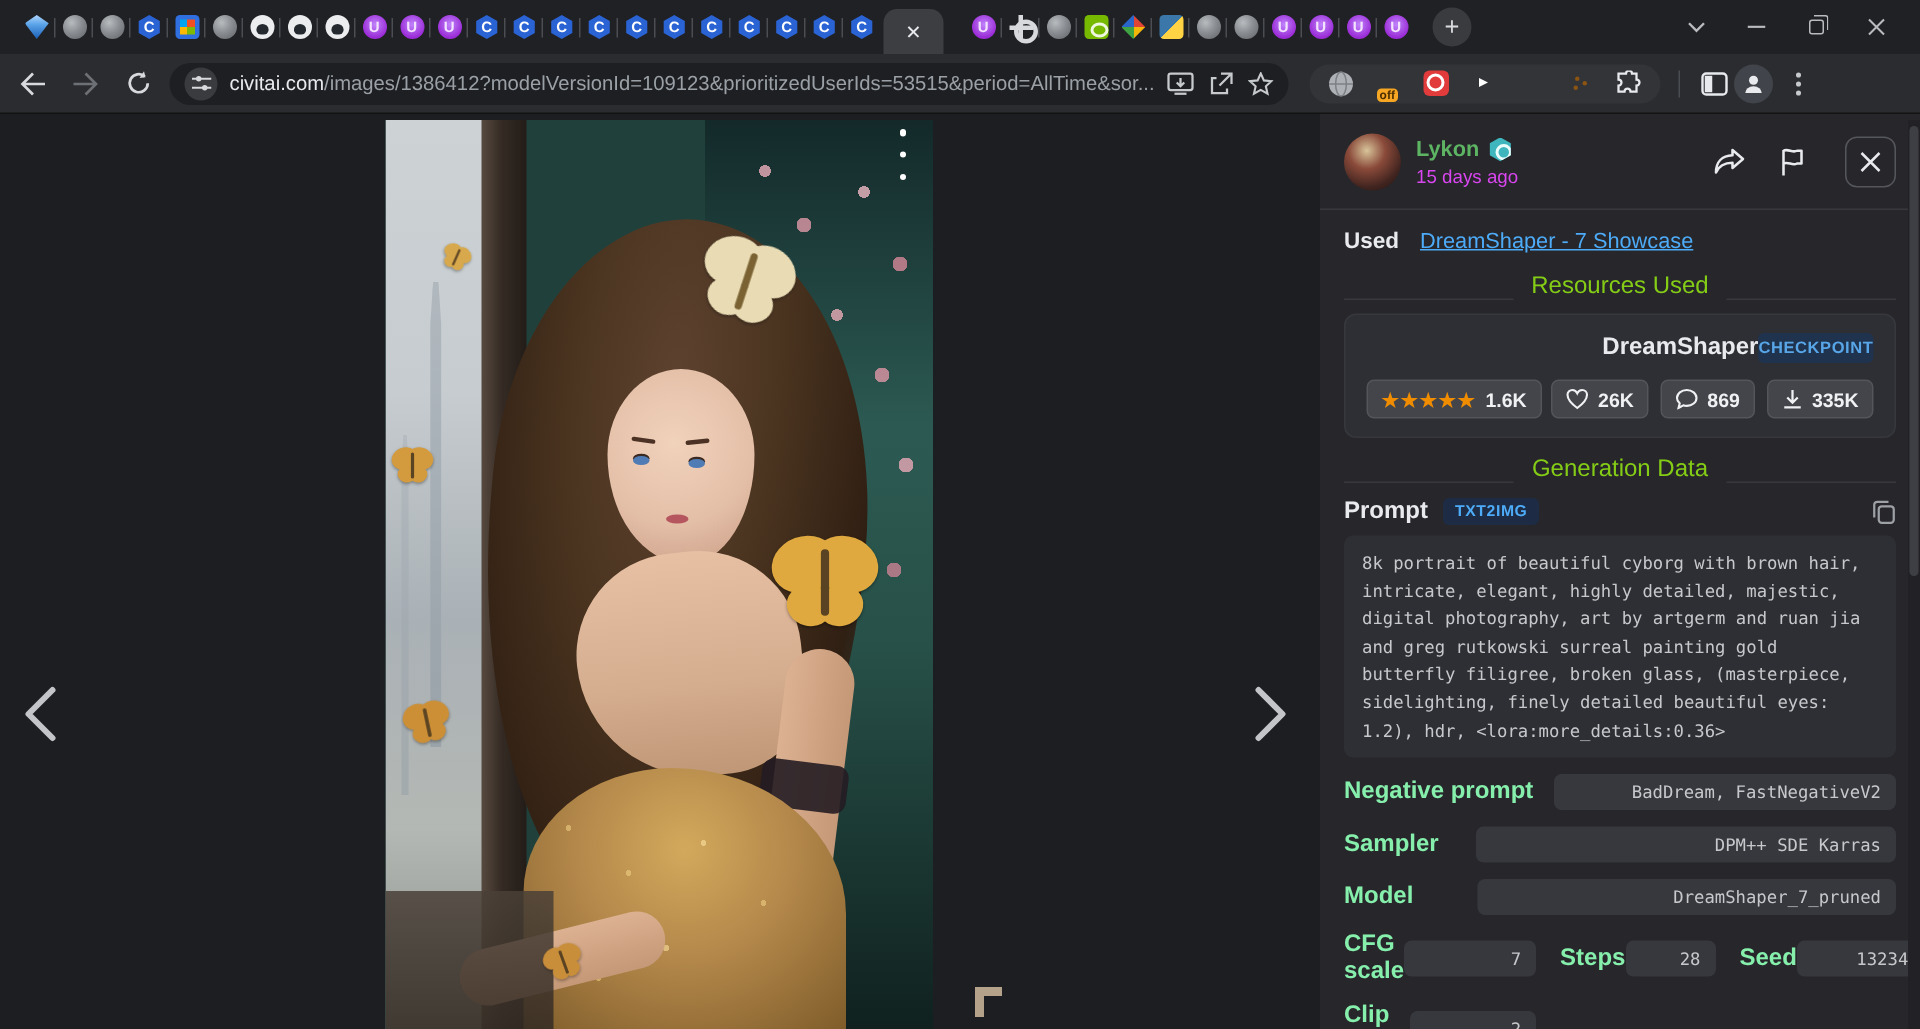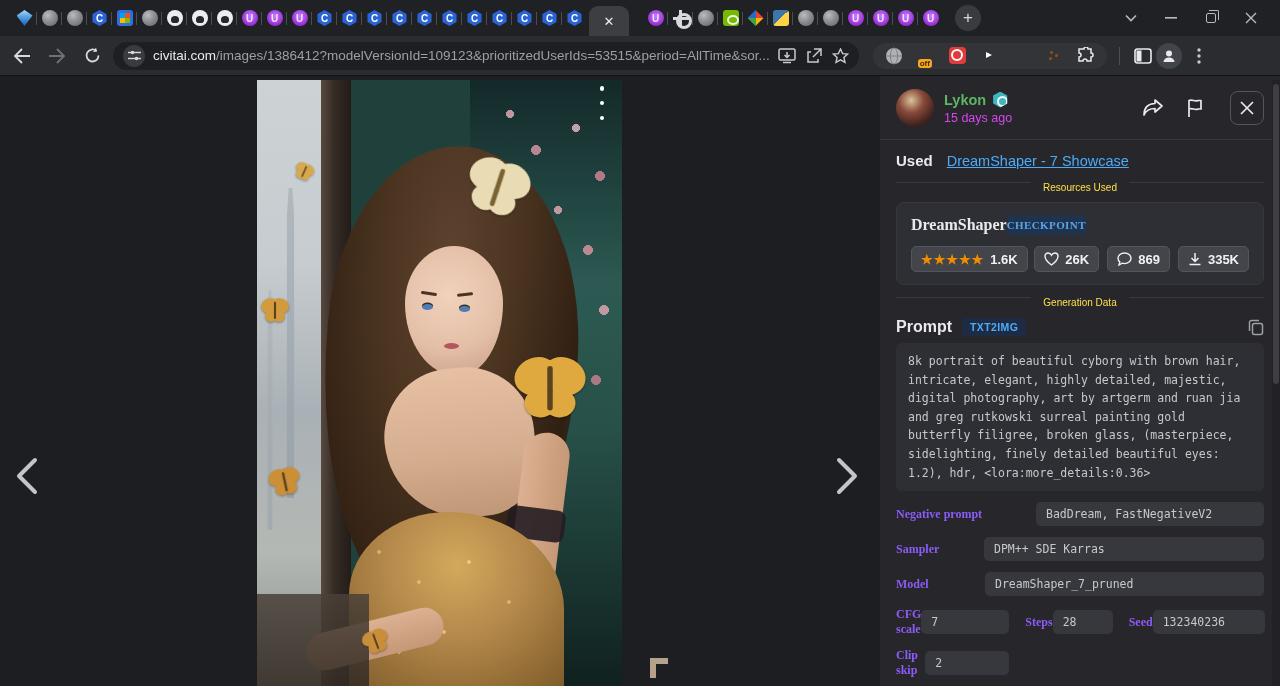--- a/index.html
+++ b/index.html
@@ -176,47 +176,47 @@
     border-radius:50%; border:2px solid #eafcfc; }
   .timestamp { color:#d946ef; font-size:12.5px; margin-top:3px; }
   .hdr-actions { display:flex; align-items:center; gap:16px; }
   .hdr-ico { width:26px; height:26px; display:flex; align-items:center; justify-content:center; cursor:pointer; }
   .close-btn { width:34px; height:34px; border:1px solid #55565c; border-radius:8px; display:flex;
     align-items:center; justify-content:center; cursor:pointer; margin-left:6px; }
   .hr { height:1px; background:#38393e; margin:0 -16px; }
   .post-row { display:flex; align-items:center; gap:14px; padding:12px 0 11px; }
   .post-label { font-size:15px; font-weight:bold; color:#e9eaee; }
   .post-link { font-size:14.5px; color:#4dabf7; text-decoration:underline; cursor:pointer; }
-  .divider-label { display:flex; align-items:flex-start; gap:12px; color:#fde047; font-size:10px;
+  .divider-label { display:flex; align-items:flex-end; gap:12px; color:#84cc16; font-size:16px;
     margin:2px 0; }
   .divider-label::before, .divider-label::after { content:""; flex:1; height:1px; background:#38393e; }
   .res-card { background:#2e2f34; border:1px solid #37383d; border-radius:8px; padding:12px 14px;
     margin:9px 0 12px; }
-  .res-title-row { display:flex; align-items:center; justify-content:flex-start;font-family:Liberation Serif, serif; }
+  .res-title-row { display:flex; align-items:center; justify-content:flex-end; }
   .res-name { font-size:16px; font-weight:bold; color:#e9eaee; }
   .badge-checkpoint { background:#20334e; color:#58a6e8; font-size:11px; font-weight:bold;
     letter-spacing:.4px; border-radius:4px; padding:4px 0; cursor:pointer; }
   .res-stats { display:flex; align-items:center; margin-top:11px; }
   .pill { background:#43454b; border:1px solid #53555b; border-radius:5px; height:26px;
     display:flex; align-items:center; gap:6px; padding:0 9px; font-size:13px; font-weight:bold;
     color:#f0f1f3; cursor:pointer; }
   .pill .stars { color:#f08c00; font-size:13px; letter-spacing:1px; }
   .pill + .pill { margin-left:8px; }
   .spacer { flex:1; }
   .prompt-head { display:flex; align-items:center; gap:10px; margin:10px 0 7px; }
   .prompt-label { font-size:16px; font-weight:bold; color:#e9eaee; }
   .badge-txt2img { background:#1d2c44; color:#4dabf7; font-size:10.5px; font-weight:bold;
     letter-spacing:.4px; border-radius:4px; padding:3px 8px; cursor:pointer; }
   .copy-ico { margin-left:auto; cursor:pointer; }
   .code-box { background:#2e2f34; border-radius:6px; padding:9px 12px;
     font-family:"DejaVu Sans Mono", monospace; font-size:11.5px; line-height:18.6px; color:#c6c8cb; }
   .field-row { display:flex; align-items:center; margin-top:11px; }
-  .field-label { font-size:12px; font-weight:bold; color:#8b5cf6;font-family:Liberation Serif, serif; }
+  .field-label { font-size:16px; font-weight:bold; color:#86efac; }
   .field-value { margin-left:auto; background:#37383d; border-radius:5px; padding:5px 10px;
-    font-family:"DejaVu Sans Mono", monospace; font-size:11.5px; color:#c6c8cb; text-align:left; }
+    font-family:"DejaVu Sans Mono", monospace; font-size:11.5px; color:#c6c8cb; text-align:right; }
   .w-neg { width:228px; } .w-sampler { width:280px; } .w-model { width:279px; }
   .grid-2 { display:grid; grid-template-columns:1fr 1fr 1fr; column-gap:16px; }
   .cell { display:flex; align-items:center; margin-top:11px; }
   .cell .field-value { flex:0 0 auto; }
   .w-cfg { width:88px; } .w-steps { width:60px; } .w-seed { width:112px; } .w-clip { width:84px; }
   .copy-gen-btn { margin-top:12px; width:100%; height:36px; background:#3b4f7e; border:none;
     border-radius:7px; color:#dbe4f7; font-size:14px; font-weight:bold; cursor:pointer;
     display:flex; align-items:center; justify-content:center; gap:8px;
     font-family:"Liberation Sans", sans-serif; }
   svg { display:block; }

